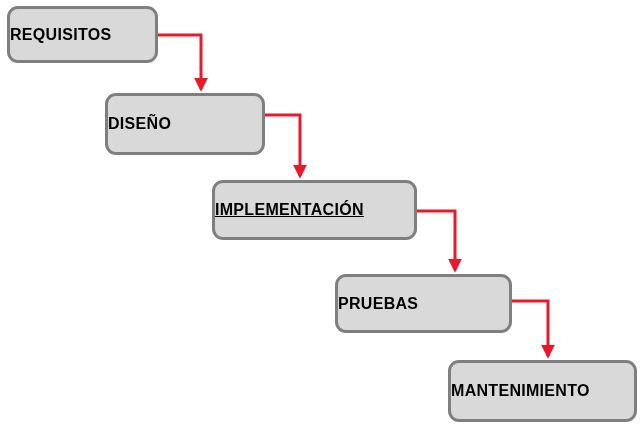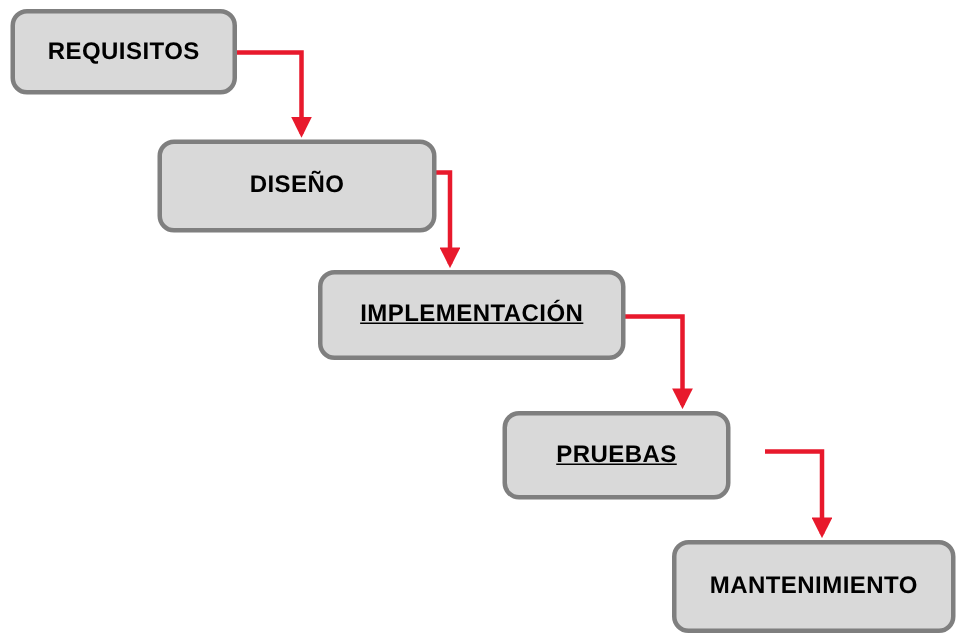--- a/index.html
+++ b/index.html
@@ -33,33 +33,33 @@
     fill: var(--arrow, #e8192c);
   }
   .stage {
     position: absolute;
     box-sizing: border-box;
     background: var(--box-fill, #d9d9d9);
     border: 3px solid var(--box-border, #7f7f7f);
     border-radius: 11px;
     display: flex;
     align-items: center;
-    justify-content: center;
+    justify-content: flex-start;
   }
   .stage-label {
     font-size: 16px;
     font-weight: bold;
     letter-spacing: 0.3px;
     color: var(--text, #000000);
     white-space: nowrap;
   }
   .s0 { left: 7px;   top: 6px;   width: 151px; height: 57px; }
-  .s1 { left: 105px; top: 93px;  width: 186px; height: 62px; }
+  .s1 { left: 105px; top: 93px;  width: 160px; height: 62px; }
   .s2 { left: 212px; top: 180px; width: 205px; height: 60px; text-decoration: underline; }
-  .s3 { left: 335px; top: 274px; width: 152px; height: 59px; text-decoration: underline; }
+  .s3 { left: 335px; top: 274px; width: 177px; height: 59px; }
   .s4 { left: 448px; top: 360px; width: 189px; height: 62px; }
 </style>
 </head>
 <body>
 
 <div class="canvas">
 
   <svg class="arrows" viewBox="0 0 640 426" xmlns="http://www.w3.org/2000/svg">
     <defs>
       <marker id="ah" viewBox="0 0 10 10" refX="8" refY="5" markerWidth="4.6" markerHeight="4.6" orient="auto">

